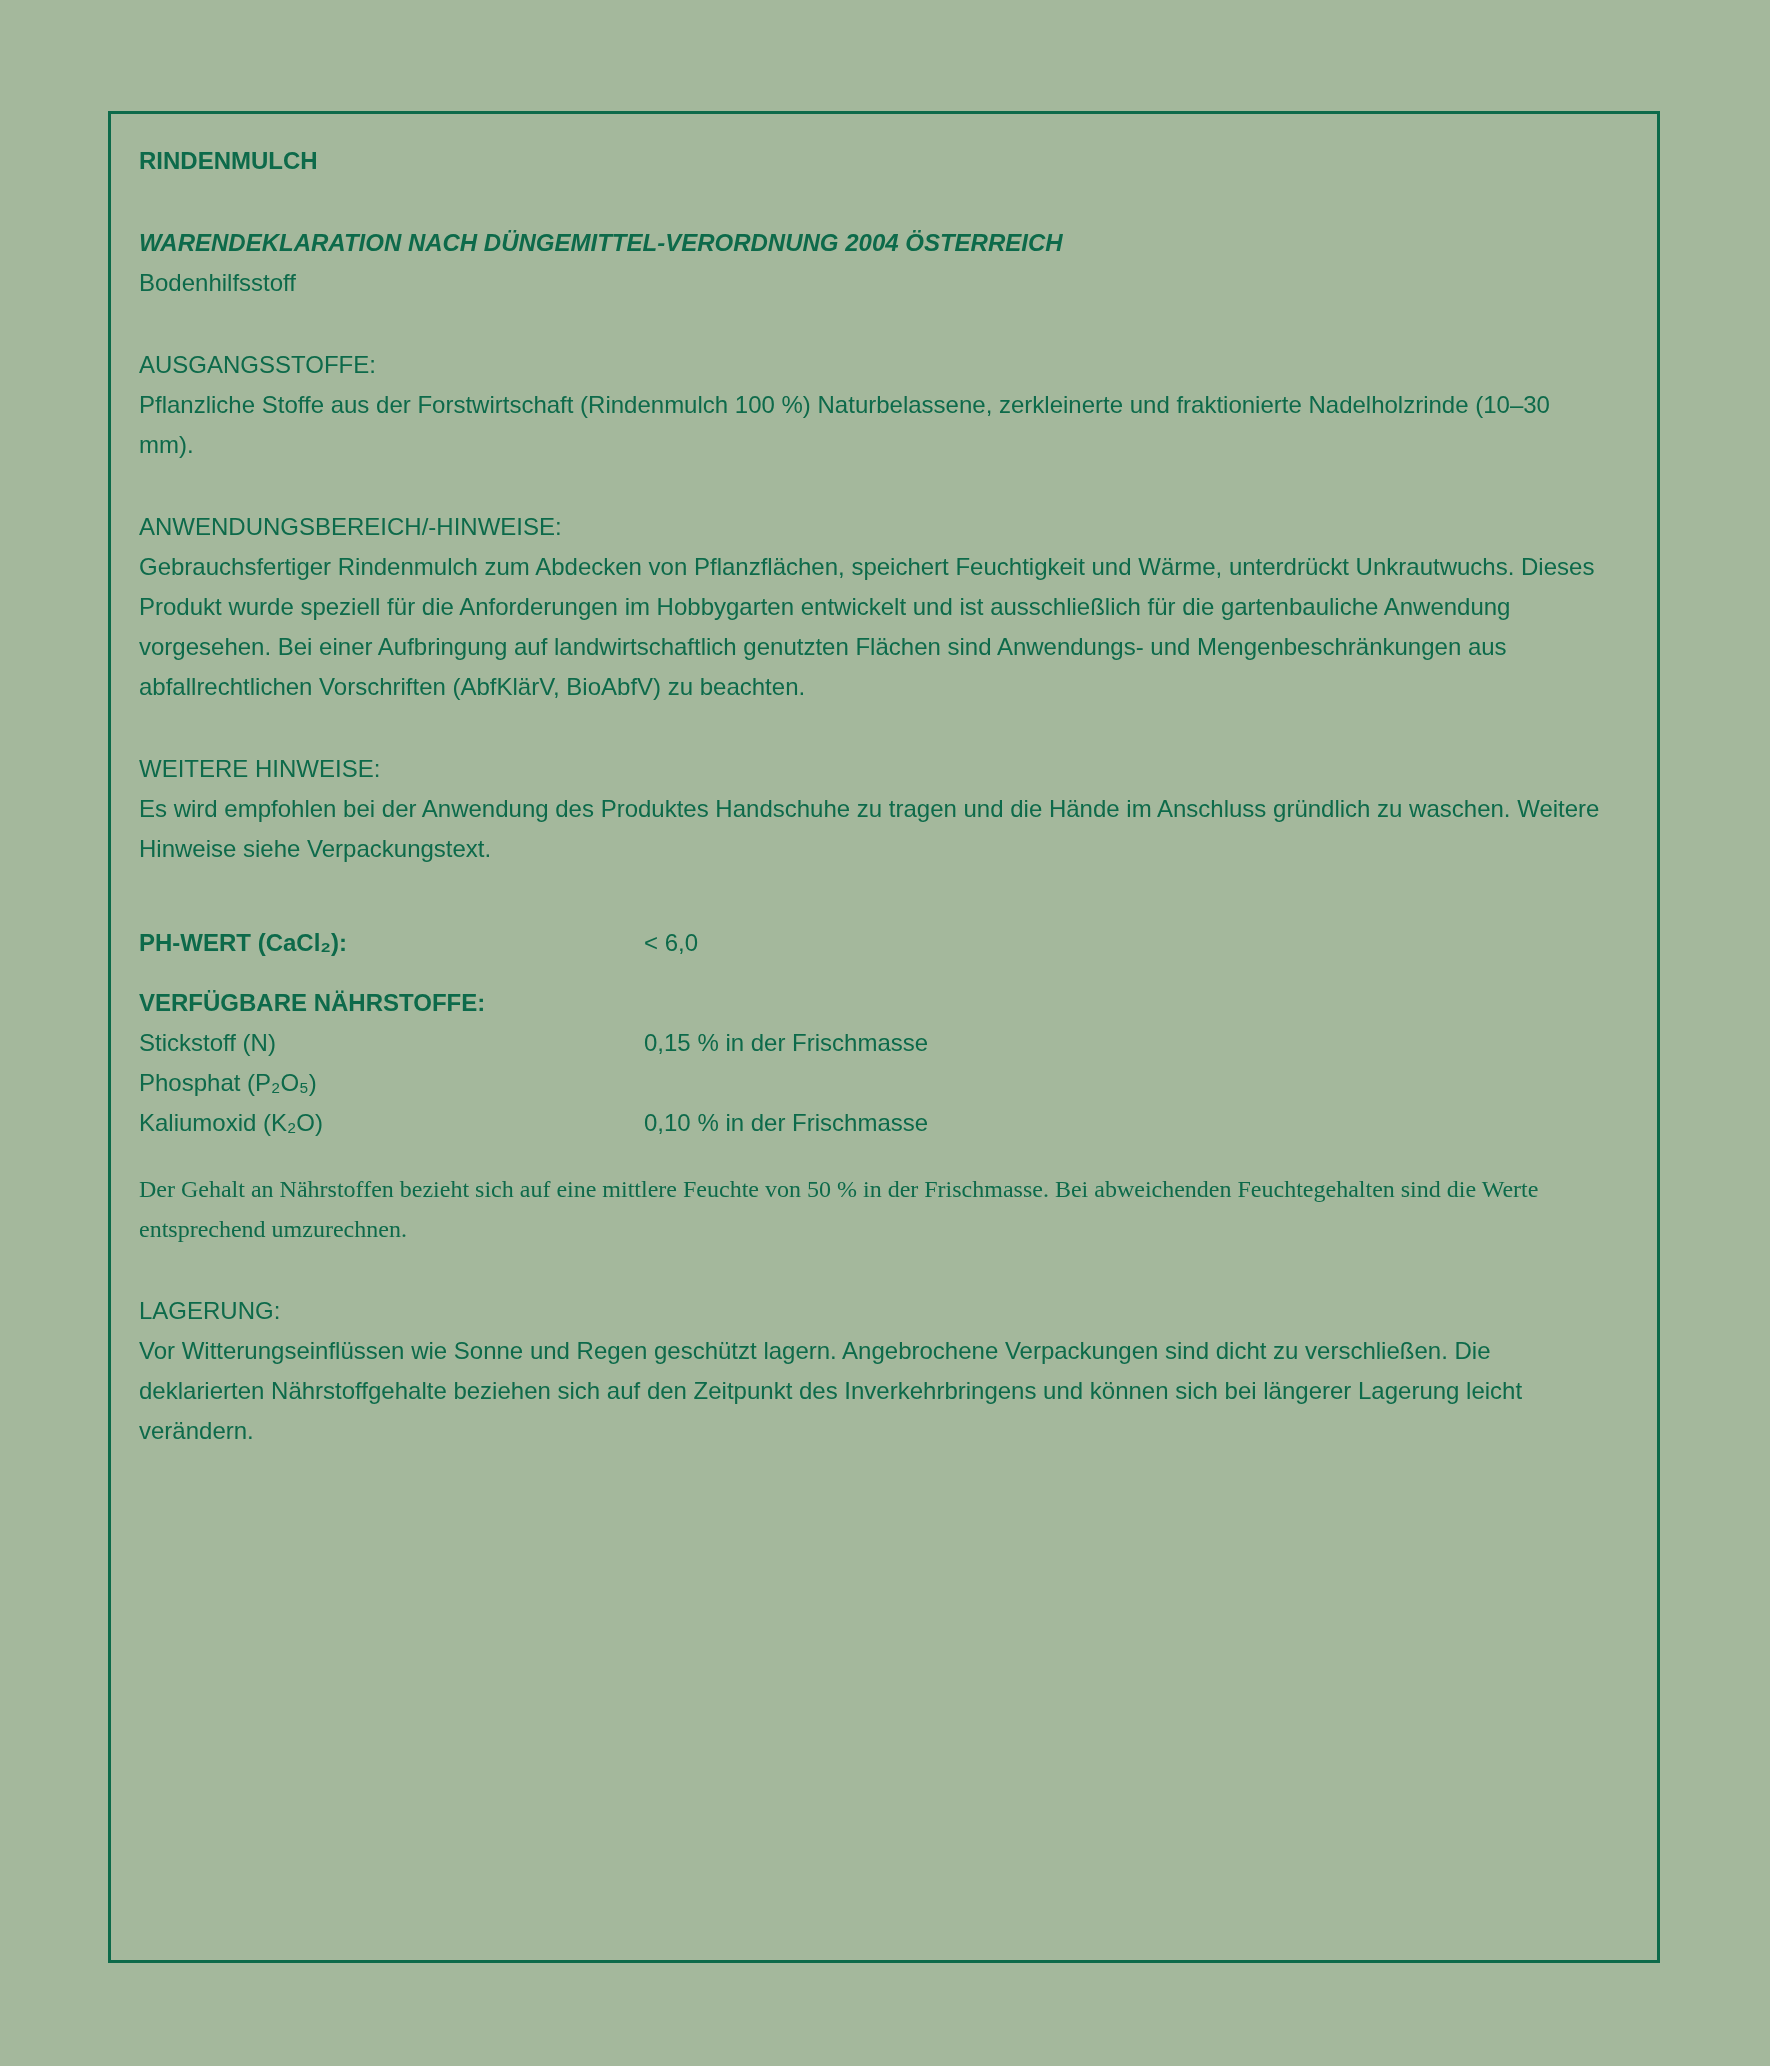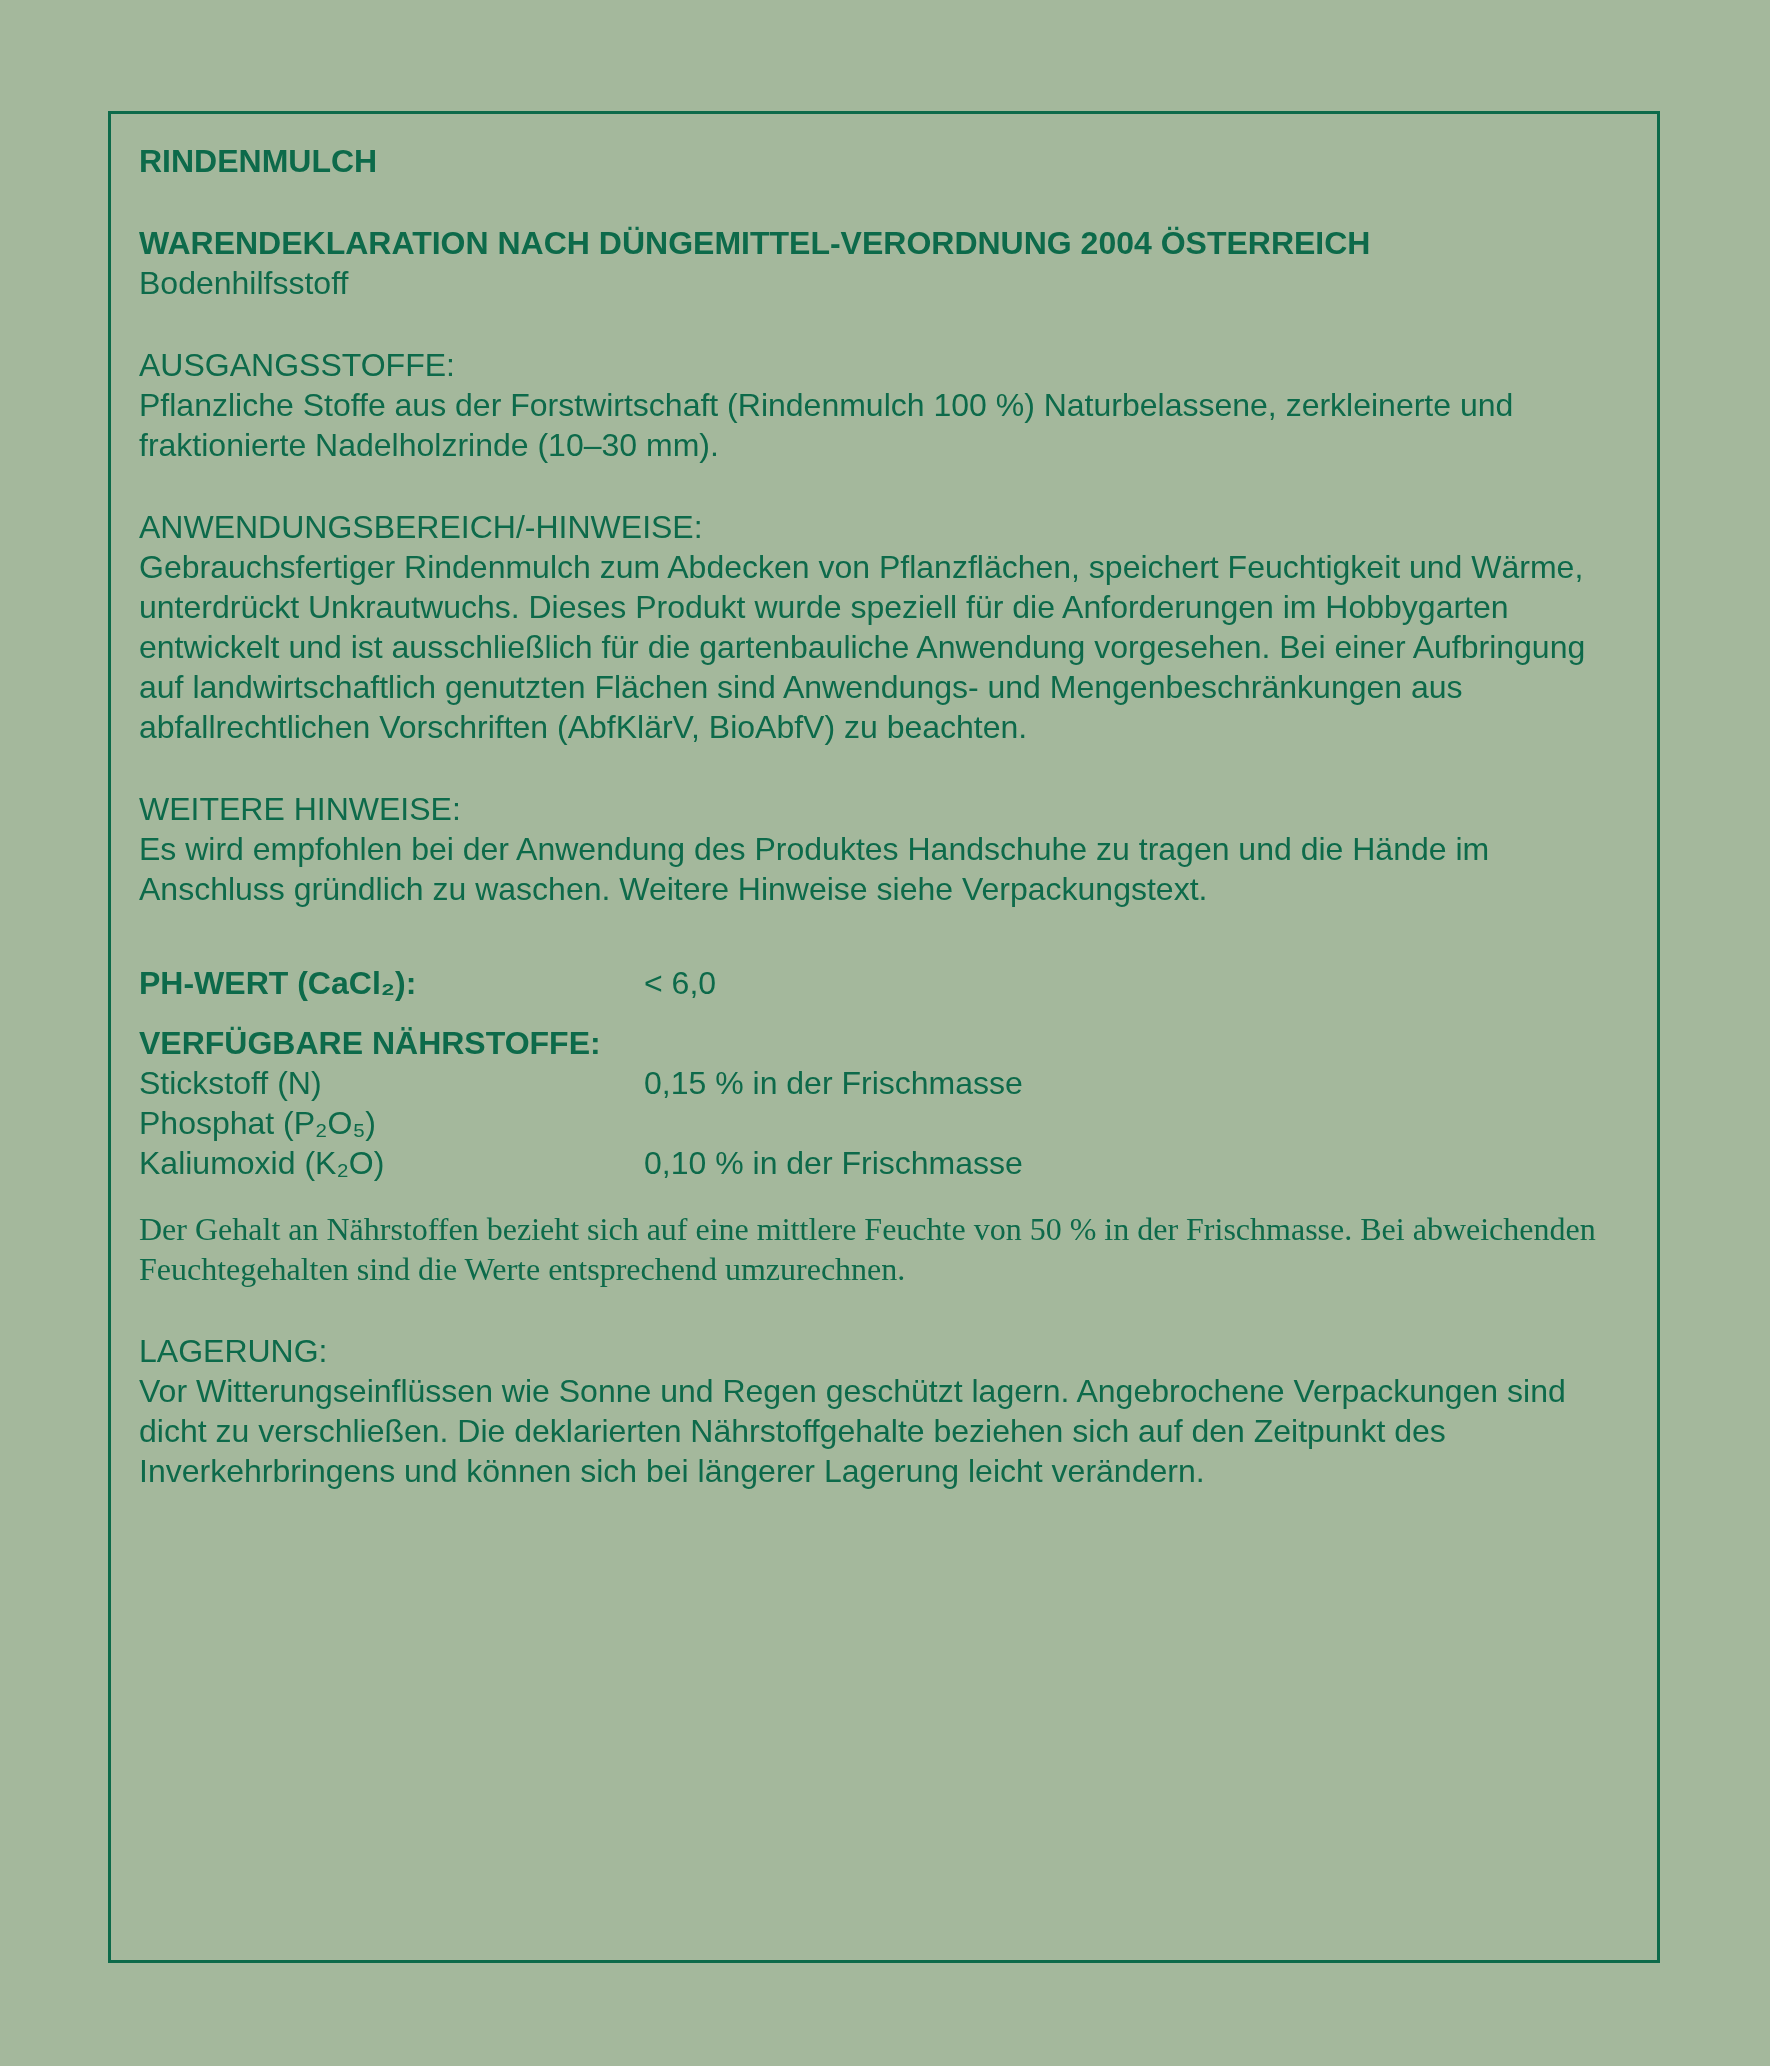--- a/index.html
+++ b/index.html
@@ -18,30 +18,30 @@
 
   .panel {
     position: absolute;
     left: 108px;
     top: 111px;
     width: 1552px;
     height: 1852px;
     border: 3.7px solid #0d6a4a;
     padding: 27px 46px 28px 28px;
     color: #0d6a4a;
-    font-size: 32px;
+    font-size: 24px;
     line-height: 40px;
   }
 
   .title {
     font-weight: bold;
     margin-bottom: 42px;
   }
 
-  .decl-heading { font-weight: bold; }
+  .decl-heading { font-weight: bold; font-style: italic; }
 
   .section { margin-top: 42px; }
 
   .section-heading { font-weight: normal; }
 
   .section-body { max-width: 1471px; }
 
   .ph-block { margin-top: 54px; }
 
   .row {

